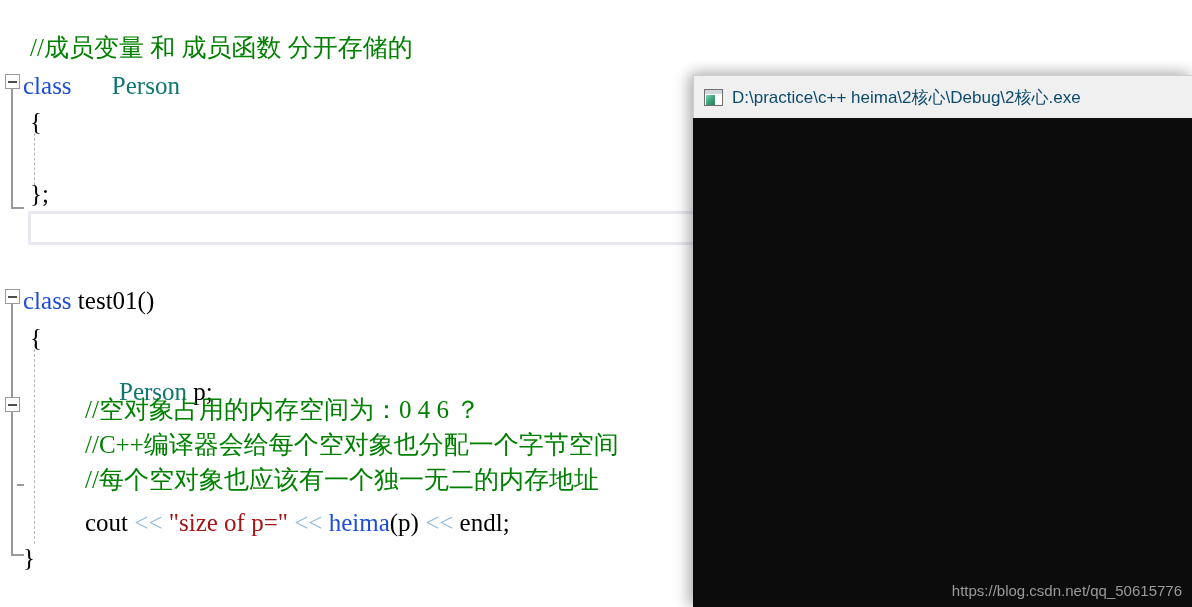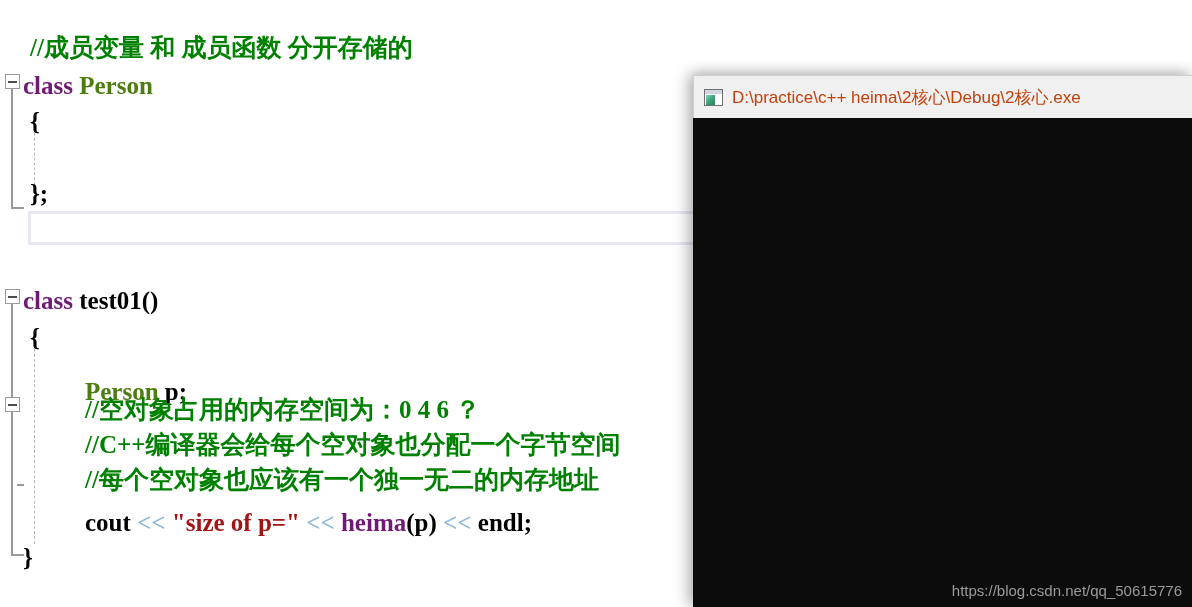--- a/index.html
+++ b/index.html
@@ -15,39 +15,38 @@
     font-family: "Liberation Serif", "DejaVu Serif", serif;
   }
 
   
   #editor {
     position: absolute;
     left: 0; top: 0;
     width: 1024px;
     height: 607px;
     background: #ffffff;
-    font-weight: bold;
   }
 
   .code-line {
     position: absolute;
     left: 0;
     height: 40px;
     line-height: 40px;
     white-space: pre;
     font-family: "Liberation Serif", "DejaVu Serif", serif;
     font-size: 25px;
     color: #000000;
   }
   .code-line .txt { display: inline; }
 
   
   .c-comment  { color: #008000; }
-  .c-keyword  { color: #701a75; }
-  .c-type     { color: #4d7c0f; }
+  .c-keyword  { color: #1d4ed8; }
+  .c-type     { color: #0f766e; margin-left: 34px; }
   .c-string   { color: #a31515; }
   .c-op       { color: #8fb8d8; }
   .c-plain    { color: #000000; }
 
   
   .fold-box {
     position: absolute;
     width: 15px; height: 15px;
     border: 1px solid #9a9a9a;
     background: #fdfdfd;
@@ -136,21 +135,21 @@
   #console-icon::after {
     content: "";
     position: absolute;
     left: 1px; top: 5px;
     width: 9px; height: 10px;
     background: linear-gradient(135deg,#7fd1c0 0%, #3a9e76 55%, #2e7f5f 100%);
   }
   #console-title-text {
     font-family: "Liberation Sans", "DejaVu Sans", sans-serif;
     font-size: 17px;
-    color: #c2410c;
+    color: #0c4a6e;
     white-space: nowrap;
   }
   #console-body {
     position: absolute;
     left: 0; top: 43px;
     width: 100%;
     height: 489px;
     background: #0c0c0c;
     padding: 6px 0 0 4px;
     box-sizing: border-box;

